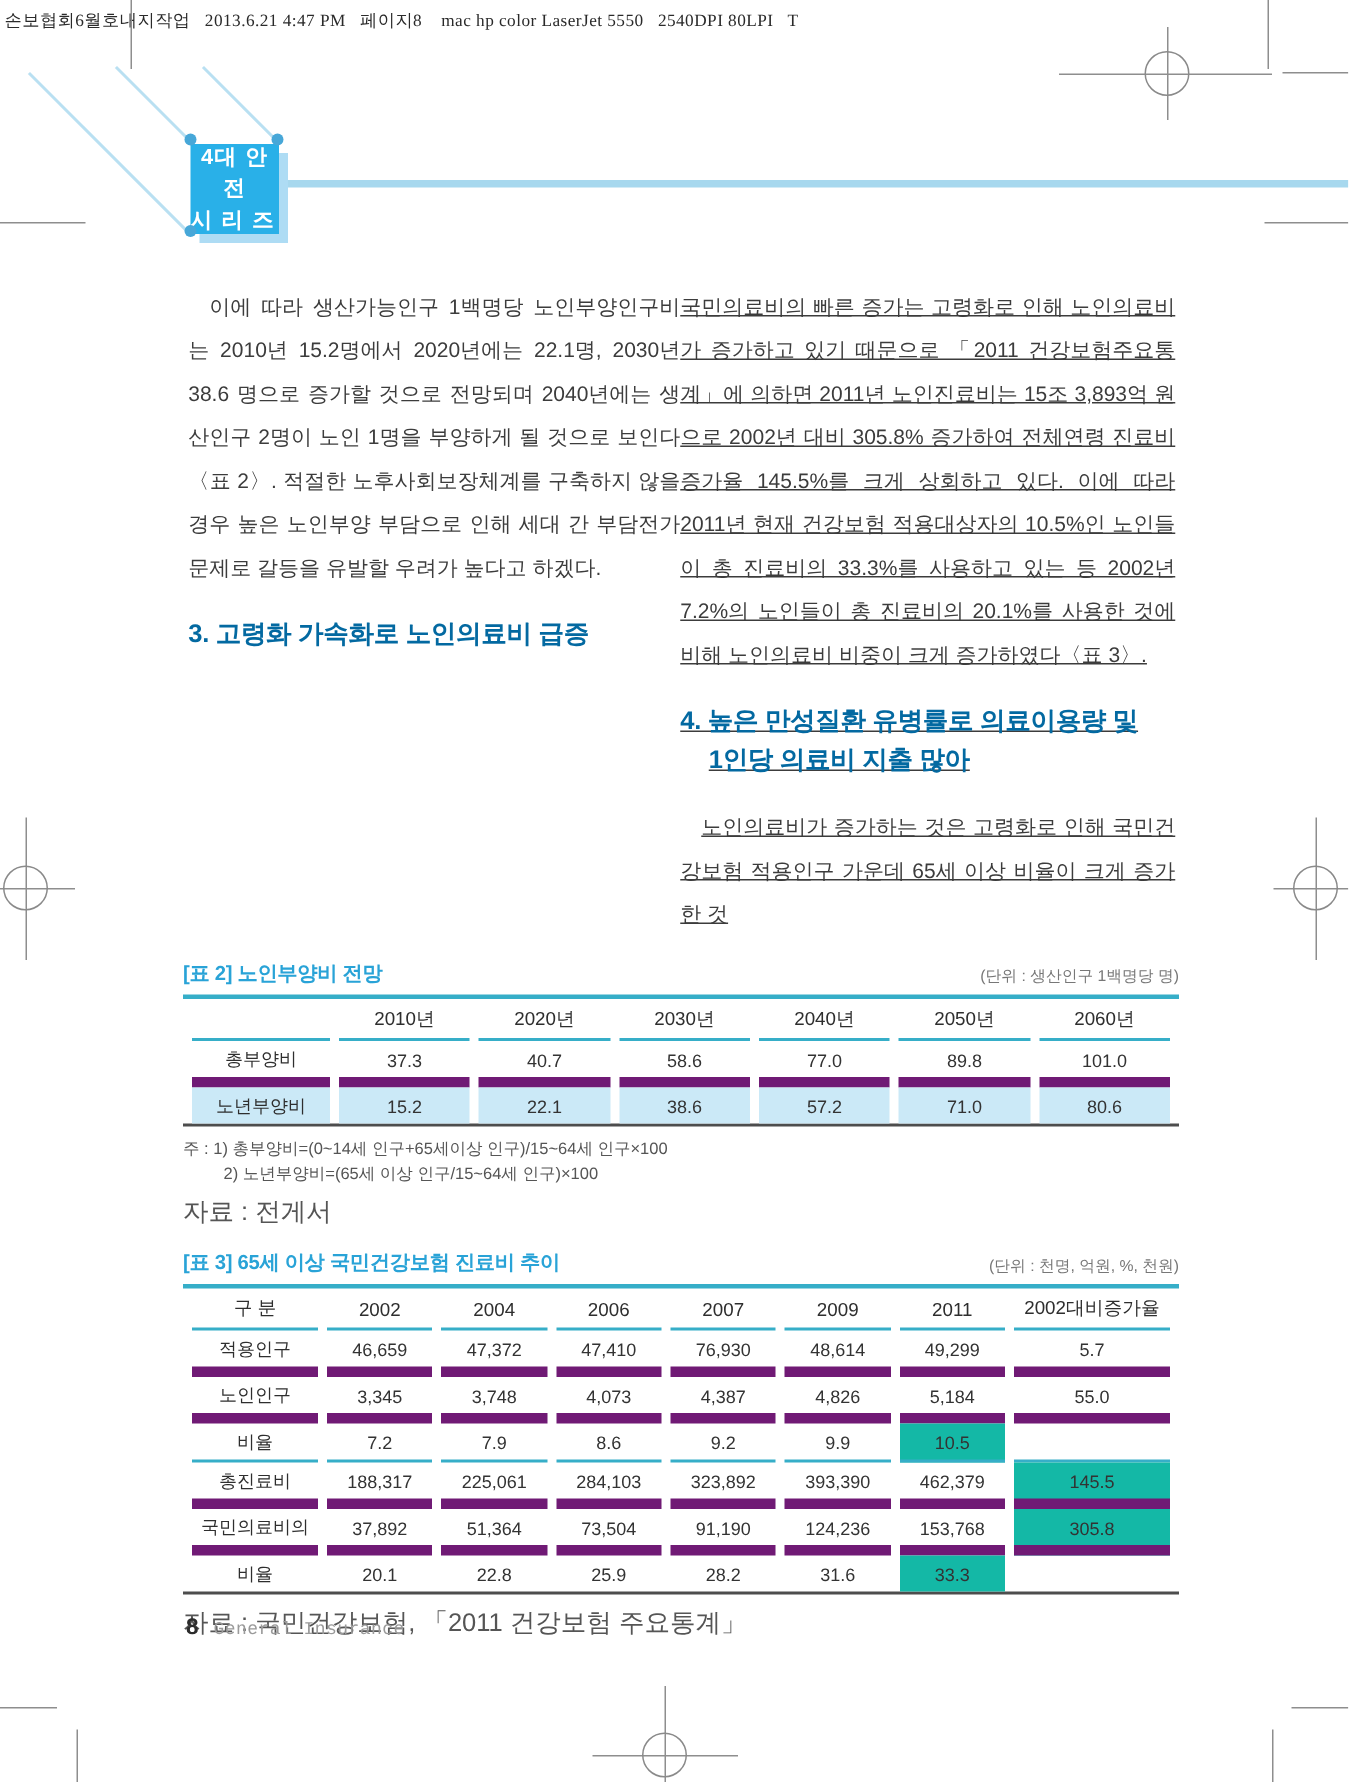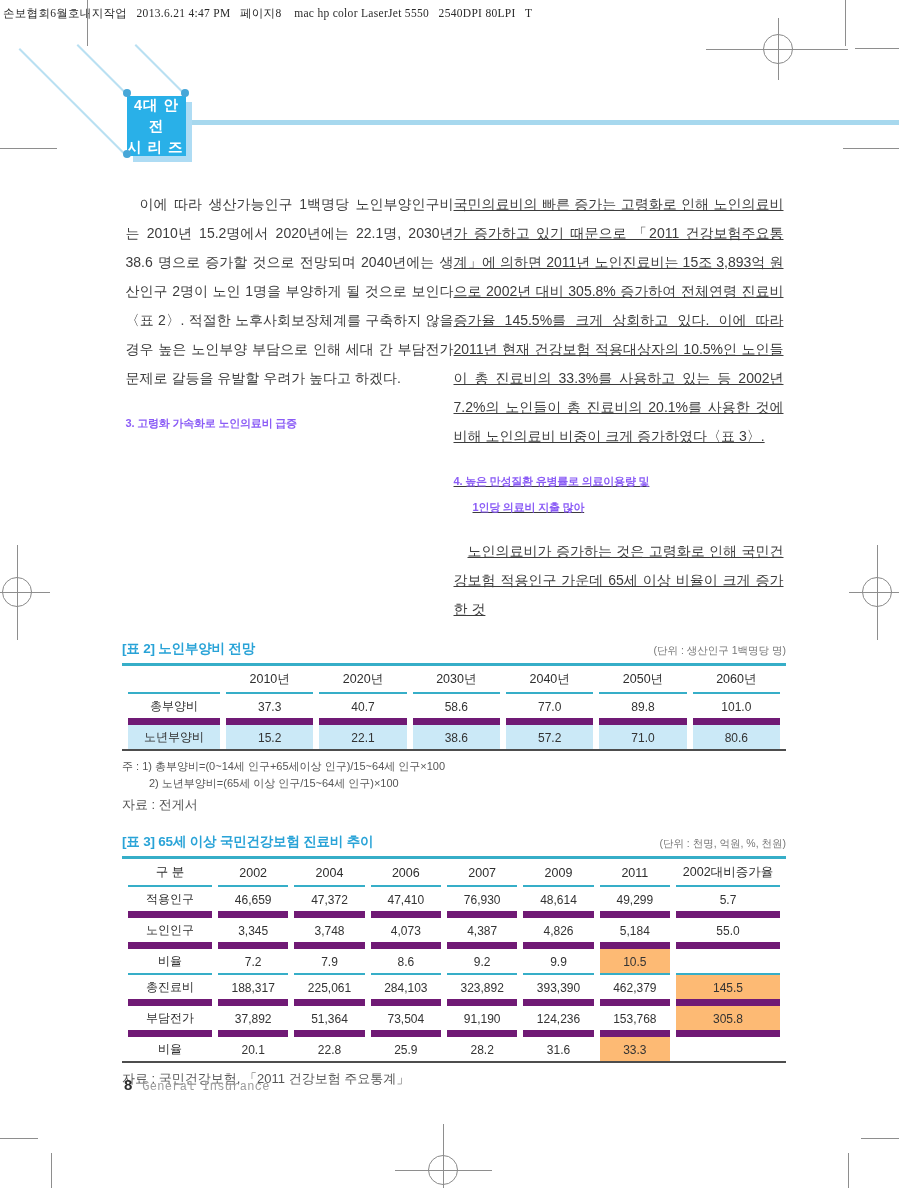--- a/index.html
+++ b/index.html
@@ -38,45 +38,45 @@
     text-align:center; letter-spacing:1px;
   }
 
   
   .columns {
     position:absolute; left:122px; top:190px; width:665px;
     display:flex; justify-content:center;
   }
   .col { width:328px; font-size:14px; line-height:29px; text-align:justify; color:#3c3c3c; }
   .col p.indent { text-indent:1em; }
-  .col h3 { font-size:11px; line-height:26px; color:#8b5cf6; letter-spacing:-0.2px; }
+  .col h3 { font-size:17px; line-height:26px; color:#0369a1; letter-spacing:-0.2px; }
   .col .h-gap-top { margin-top:17px; }
   .col .h-gap-bottom { margin-bottom:16px; }
   .heading-second-line { padding-left:19px; display:block; }
 
   
   .table-block { position:absolute; left:122px; width:664px; }
   #table2-block { top:640px; }
   #table3-block { top:833px; }
   .caption-row { display:flex; justify-content:space-between; align-items:flex-end; margin-bottom:5px; }
   .tbl-caption { color:#29a3d7; font-weight:bold; font-size:13.5px; letter-spacing:-0.2px; }
   .tbl-unit { color:#777777; font-size:10.5px; }
   .tbl-wrap { border-top:3px solid #36aec8; border-bottom:2px solid #4d4d4d; }
   table { width:100%; border-collapse:separate; border-spacing:6px 0; table-layout:fixed; }
   th, td { text-align:center; vertical-align:middle; }
   th { font-size:12.5px; font-weight:normal; color:#2e2e2e; padding:5px 0 4px; border-bottom:2px solid #36aec8; }
   td { font-size:12px; color:#333333; padding:4px 0 3px; }
   tr.sep-gray td { border-bottom:7px solid #701a75; }
   tr.sep-teal td { border-bottom:2px solid #36aec8; }
   td.rowlabel, th.rowlabel { color:#2e2e2e; }
-  td.hl { background:#fdba74; }
+  td.hl { background:#14b8a6; }
   tr.hl-row td { background:#cbe9f7; }
   .tbl-notes { margin-top:7px; font-size:11px; line-height:17px; color:#555555; }
   .tbl-notes .note2 { padding-left:27px; }
-  .tbl-source { margin-top:4px; font-size:13px; color:#555555; }
+  .tbl-source { margin-top:4px; font-size:17px; color:#555555; }
   #table3-block .tbl-source { margin-top:7px; }
 
   
   .footer { position:absolute; left:124px; top:1076px; display:flex; align-items:baseline; }
   .page-num { font-size:15px; font-weight:bold; color:#2c2c2c; }
   .journal-name { font-size:12px; color:#9a9a9a; margin-left:10px; letter-spacing:0.3px;font-family:Liberation Mono, monospace; }
 </style>
 </head>
 <body>
 
@@ -258,21 +258,21 @@
             <td class="rowlabel">총진료비</td>
             <td>188,317</td>
             <td>225,061</td>
             <td>284,103</td>
             <td>323,892</td>
             <td>393,390</td>
             <td>462,379</td>
             <td class="hl">145.5</td>
           </tr>
           <tr class="sep-gray">
-            <td class="rowlabel">부담전가</td>
+            <td class="rowlabel">국민의료비의</td>
             <td>37,892</td>
             <td>51,364</td>
             <td>73,504</td>
             <td>91,190</td>
             <td>124,236</td>
             <td>153,768</td>
             <td class="hl">305.8</td>
           </tr>
           <tr>
             <td class="rowlabel">비율</td>

